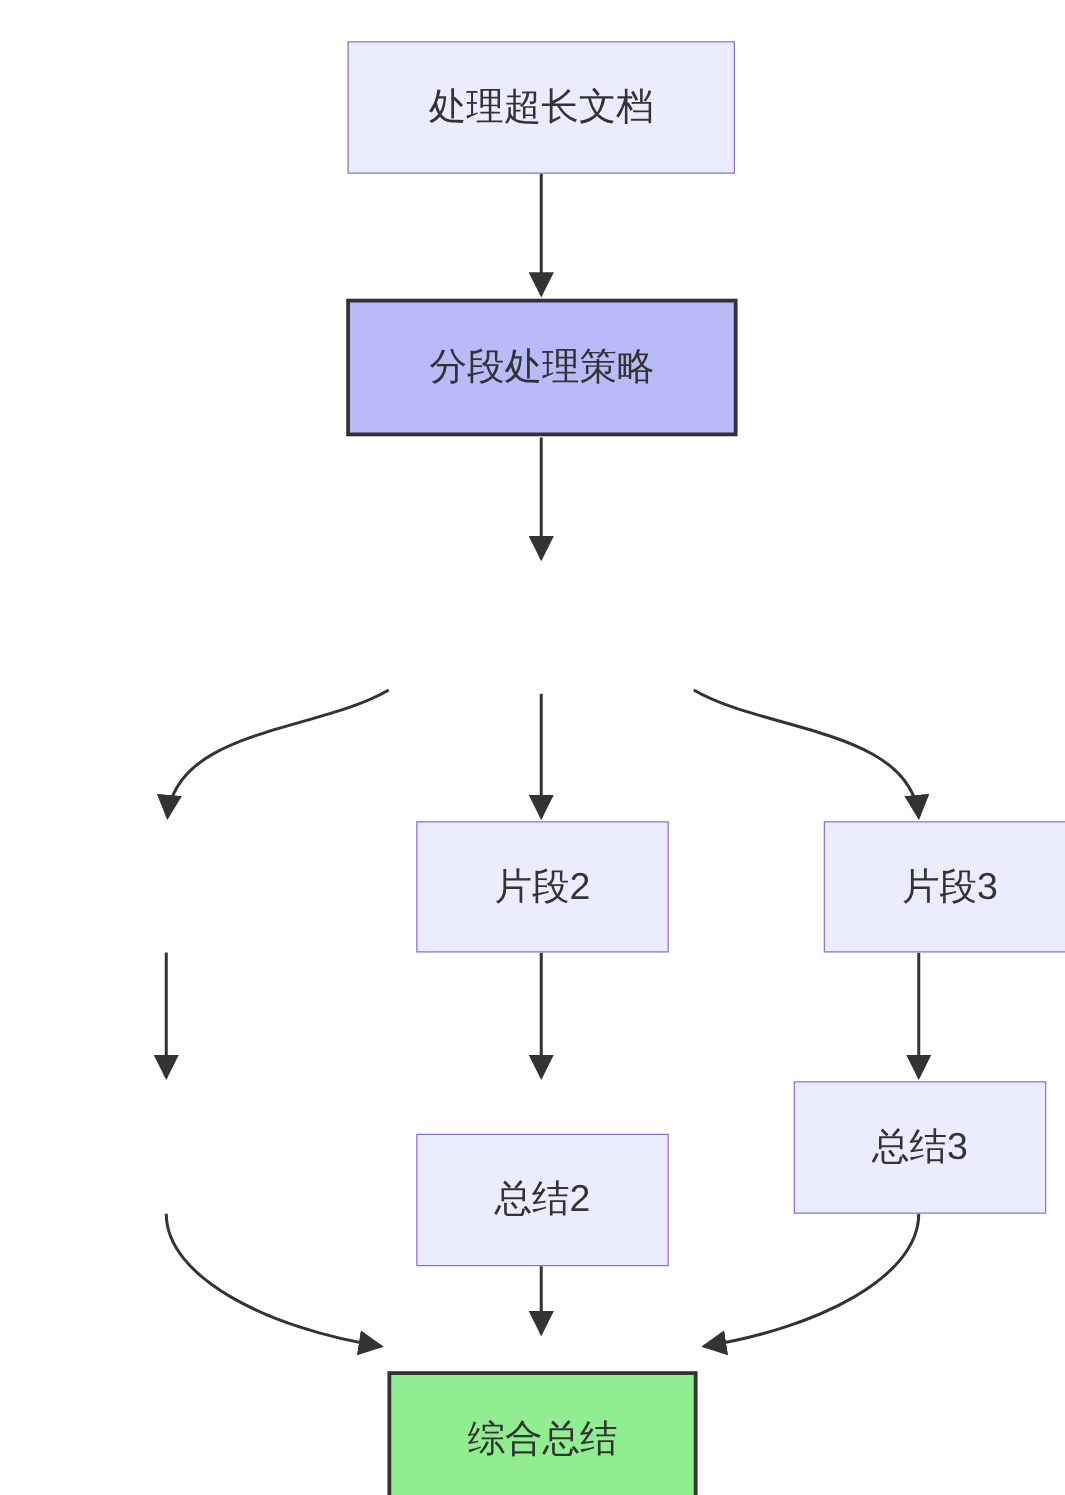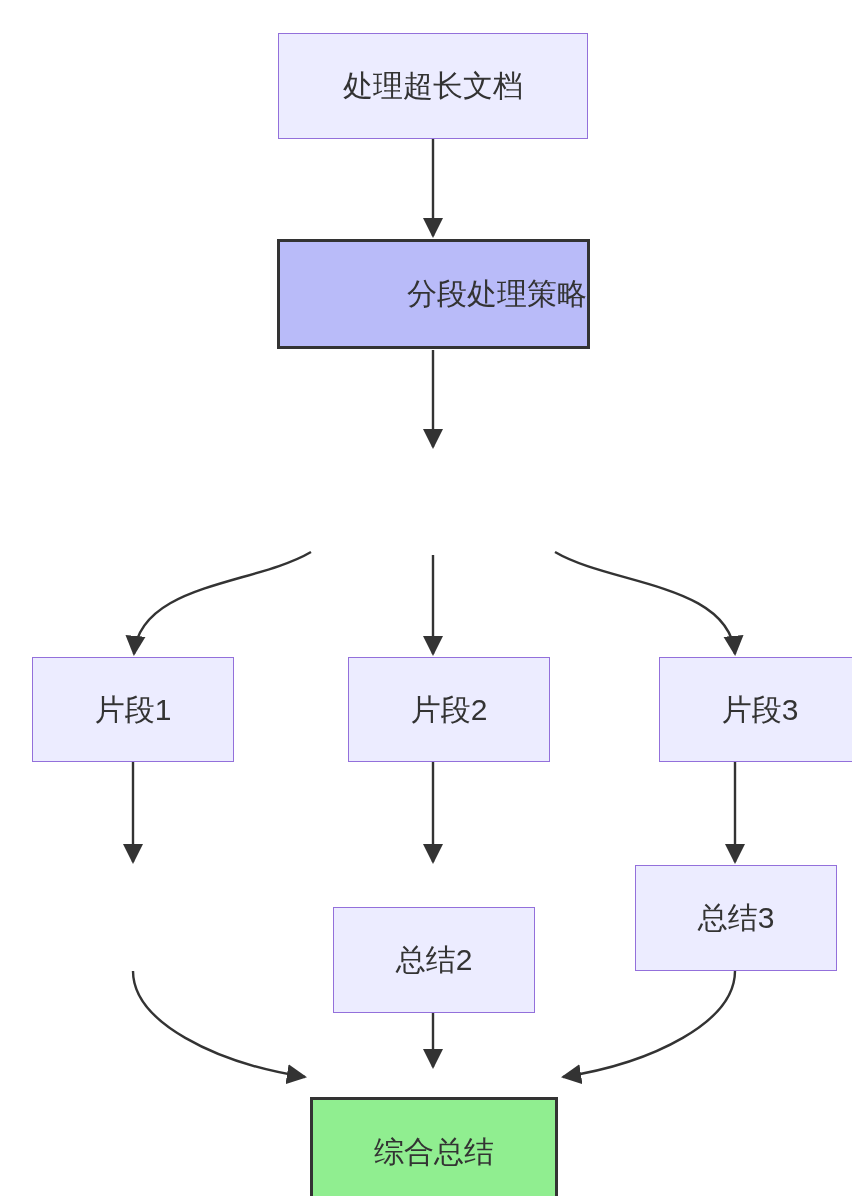--- a/index.html
+++ b/index.html
@@ -30,33 +30,32 @@
     text-align: center;
     font-size: 30px;
     line-height: 1.2;
     color: #333333;
     background: #ECECFF;
     border: 1.5px solid #9370DB;
   }
   .node--strategy {
     background: #b9bbf9;
     border: 3px solid #333333;
-    justify-content: flex-end;
   }
   .node--final {
     background: #90EE90;
     border: 3px solid #333333;
     margin-top: 27px;
   }
   
   .n-a  { left: 278px; top: 33px;   width: 310px; height: 106px; }
   .n-b  { left: 277px; top: 239px;  width: 313px; height: 110px; }
   .n-c  { left: 310px; top: 450px;  width: 245px; height: 105px; }
   .n-d1 { left: 32px;  top: 657px;  width: 202px; height: 105px; }
-  .n-d2 { left: 348px; top: 657px;  width: 202px; height: 105px; }
+  .n-d2 { left: 333px; top: 657px;  width: 202px; height: 105px; }
   .n-d3 { left: 635px; top: 657px;  width: 202px; height: 105px; margin-left: 24px; }
   .n-e1 { left: 32px;  top: 865px;  width: 202px; height: 106px; }
   .n-e2 { left: 333px; top: 865px;  width: 202px; height: 106px; margin-top: 42px; }
   .n-e3 { left: 635px; top: 865px;  width: 202px; height: 106px; }
   .n-f  { left: 310px; top: 1070px; width: 248px; height: 110px; }
 </style>
 </head>
 <body>
 
 <div class="canvas">
@@ -82,23 +81,20 @@
 
   <div class="node n-a">
     <span>处理超长文档</span>
   </div>
 
   <div class="node node--strategy n-b">
     <span>分段处理策略</span>
   </div>
 
 
-  <div class="node n-d1">
-    <span>片段1</span>
-  </div>
 
   <div class="node n-d2">
     <span>片段2</span>
   </div>
 
   <div class="node n-d3">
     <span>片段3</span>
   </div>
 
 

